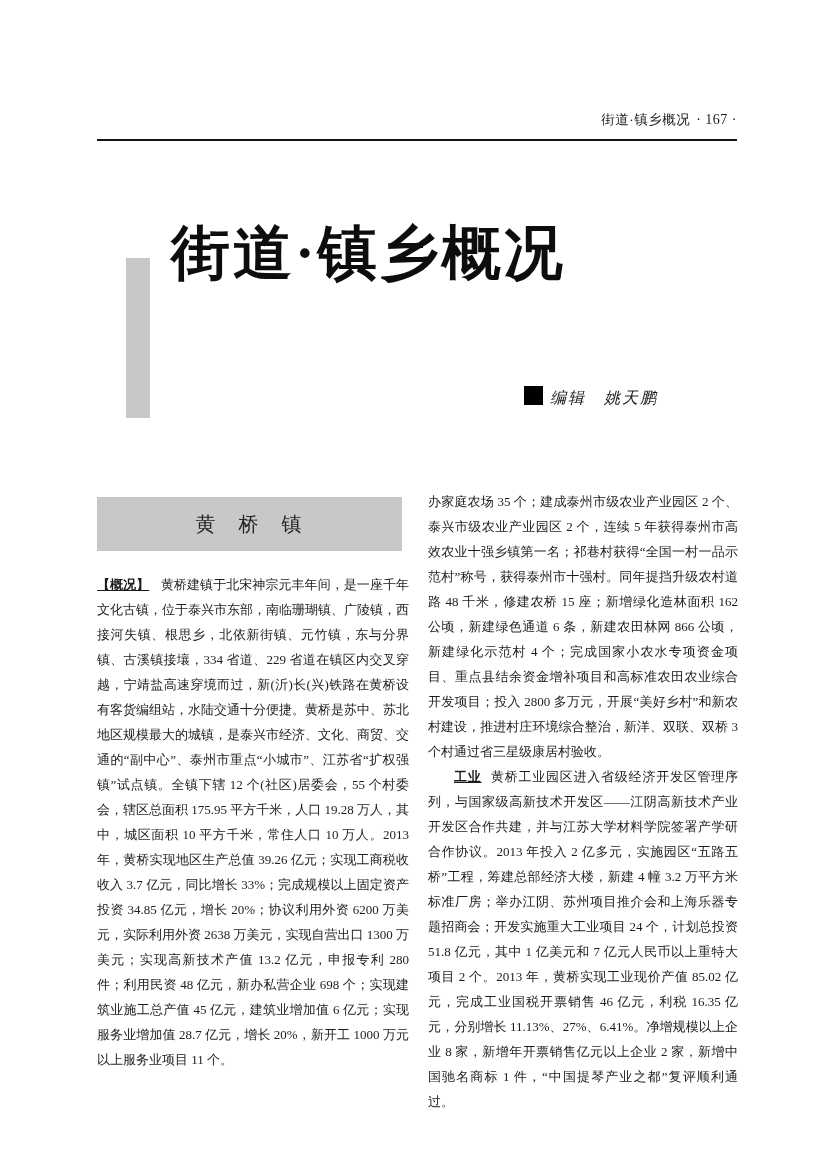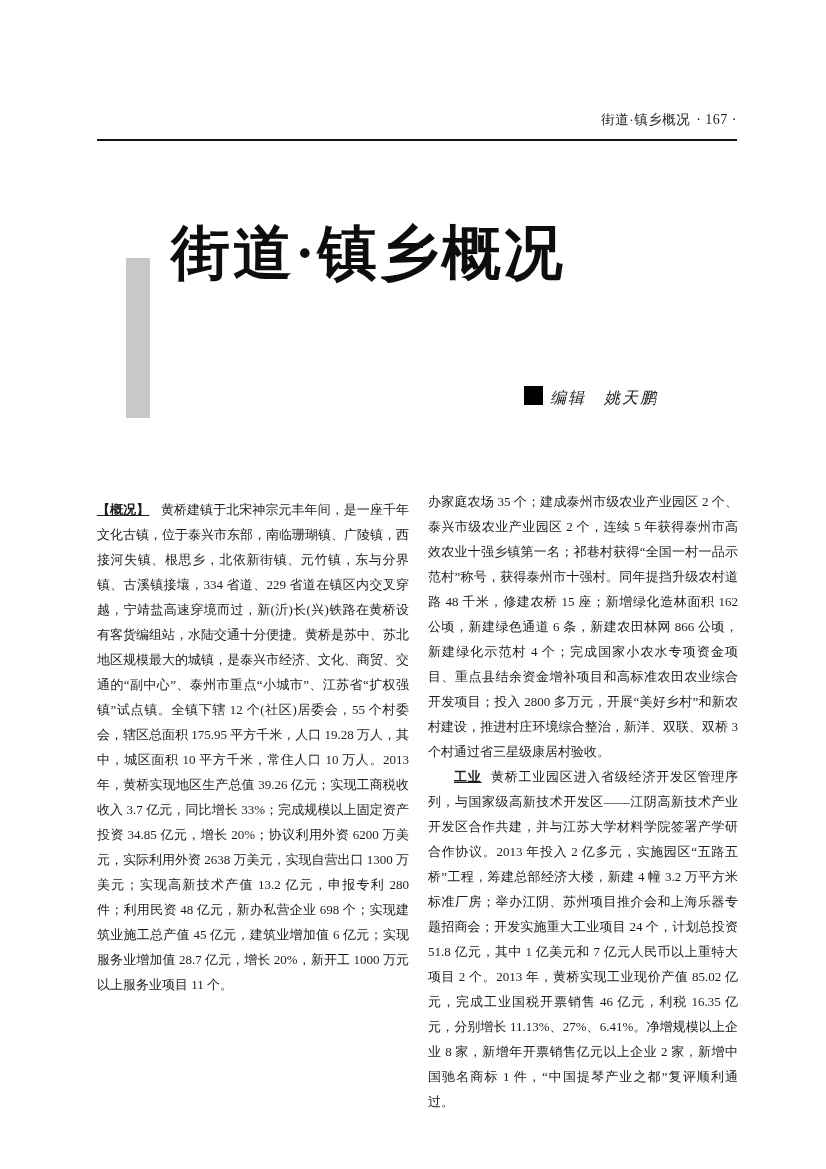--- a/index.html
+++ b/index.html
@@ -87,20 +87,23 @@
   <div class="title-decor-bar"></div>
 
   <h1 class="chapter-title">街道·镇乡概况</h1>
 
   <div class="editor-line">
     <span class="editor-marker"></span><span>编辑</span><span class="editor-name">姚天鹏</span>
   </div>
 
   <section class="col col-left">
 
+    <div class="section-box">
+      <span class="section-title">黄   桥   镇</span>
+    </div>
 
     <p class="para flush">
       <span class="lead bracket">【概况】</span><span>黄桥建镇于北宋神宗元丰年间，是一座千年文化古镇，位于泰兴市东部，南临珊瑚镇、广陵镇，西接河失镇、根思乡，北依新街镇、元竹镇，东与分界镇、古溪镇接壤，334 省道、229 省道在镇区内交叉穿越，宁靖盐高速穿境而过，新(沂)长(兴)铁路在黄桥设有客货编组站，水陆交通十分便捷。黄桥是苏中、苏北地区规模最大的城镇，是泰兴市经济、文化、商贸、交通的“副中心”、泰州市重点“小城市”、江苏省“扩权强镇”试点镇。全镇下辖 12 个(社区)居委会，55 个村委会，辖区总面积 175.95 平方千米，人口 19.28 万人，其中，城区面积 10 平方千米，常住人口 10 万人。2013 年，黄桥实现地区生产总值 39.26 亿元；实现工商税收收入 3.7 亿元，同比增长 33%；完成规模以上固定资产投资 34.85 亿元，增长 20%；协议利用外资 6200 万美元，实际利用外资 2638 万美元，实现自营出口 1300 万美元；实现高新技术产值 13.2 亿元，申报专利 280 件；利用民资 48 亿元，新办私营企业 698 个；实现建筑业施工总产值 45 亿元，建筑业增加值 6 亿元；实现服务业增加值 28.7 亿元，增长 20%，新开工 1000 万元以上服务业项目 11 个。</span>
     </p>
 
 
   </section>
 
   <section class="col col-right">
 

